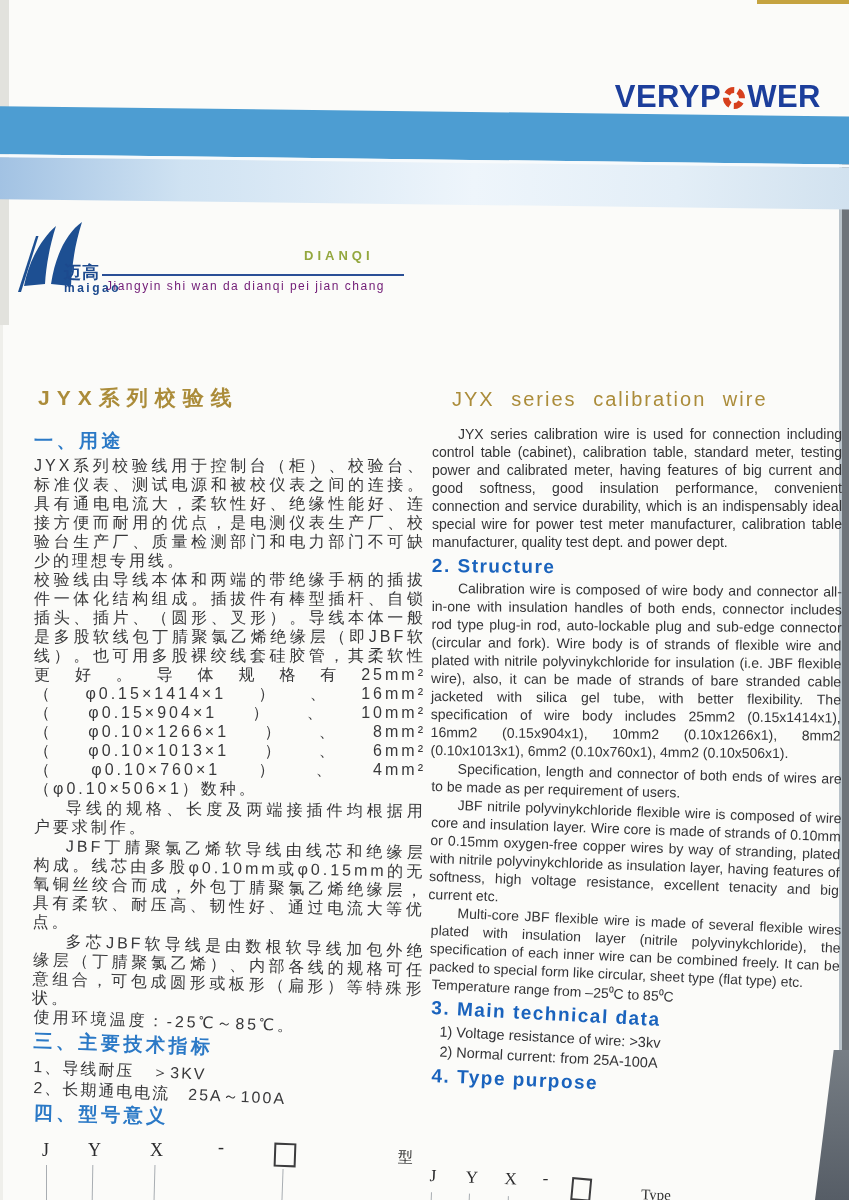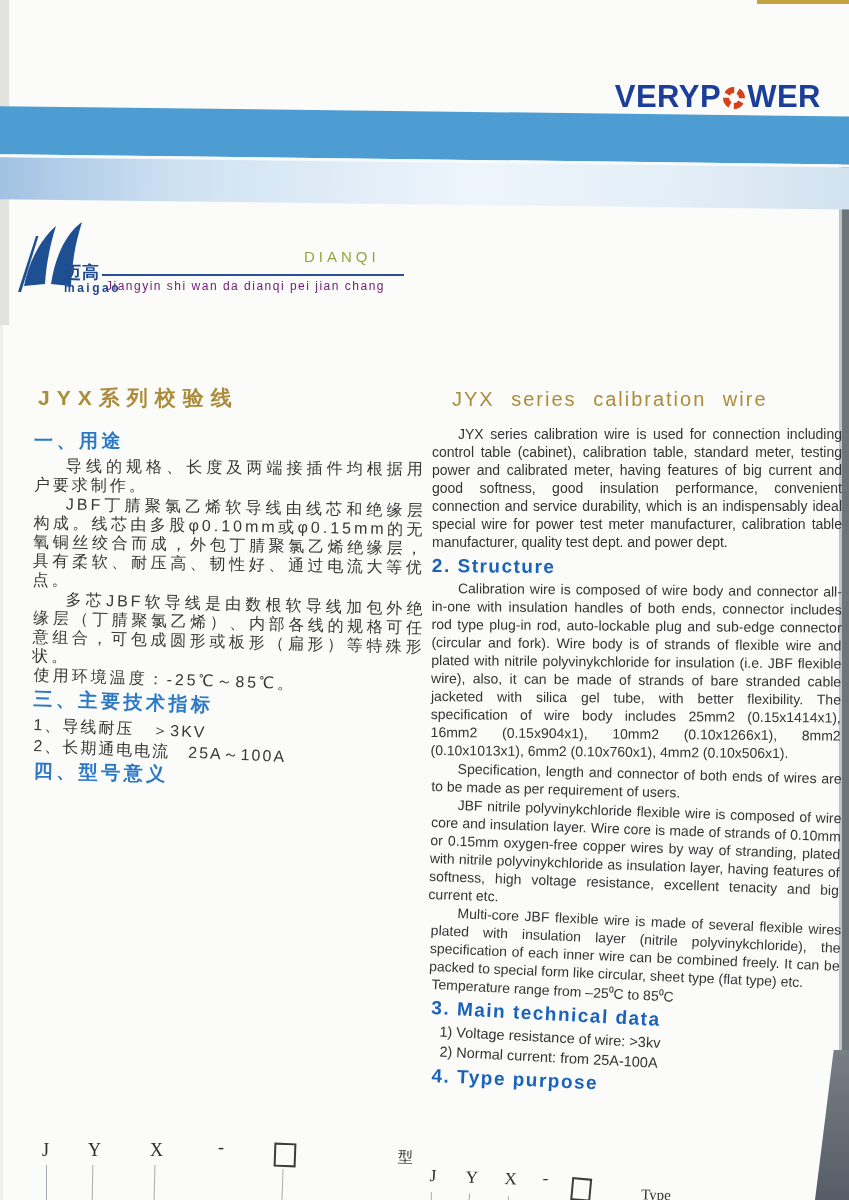--- a/index.html
+++ b/index.html
@@ -26,22 +26,22 @@
   .band-gap{height:3px;background:#f7fafc;}
   .band-light{height:42px;background:linear-gradient(90deg,#9fc0e2 0%,#cfe2f2 22%,#eef5fb 55%,#e3eef7 78%,#cfe0ee 100%);}
   
   .logo{position:absolute;left:16px;top:222px;width:400px;height:84px;}
   .logo-m{position:absolute;left:0;top:0;}
   .maigao{position:absolute;left:48px;top:42px;color:#1d4a8e;line-height:1;}
   .maigao .cn{font-weight:bold;font-size:17px;letter-spacing:1px;}
   .maigao .en{font-weight:bold;font-size:12px;letter-spacing:2.5px;margin-top:1px;}
   .wanda{position:absolute;left:102px;top:2px;font-family:"DejaVu Serif",serif;font-style:italic;
     font-weight:bold;font-size:32px;color:#49639f;letter-spacing:11px;white-space:nowrap;}
-  .dianqi{position:absolute;left:288px;top:26px;color:#93a73e;font-weight:normal;
-    font-size:15px;letter-spacing:4px;}
+  .dianqi{position:absolute;left:288px;top:26px;color:#93a73e;font-weight:bold;
+    font-size:13px;letter-spacing:4px;}
   .logo-rule{position:absolute;left:86px;top:52px;width:302px;height:2px;background:#2a4f96;}
   .tagline{position:absolute;left:90px;top:57px;font-size:12px;color:#701a75;
     letter-spacing:1.5px;white-space:nowrap;}
   
   .col-left{position:absolute;left:34px;top:384px;width:392px;}
   .col-right{position:absolute;left:432px;top:388px;width:410px;}
   .cn-title{font-size:21px;font-weight:bold;color:#ab8c3a;letter-spacing:7px;margin:0 0 16px 4px;white-space:nowrap;}
   .cn-h{font-size:19px;font-weight:bold;color:#2b79c6;letter-spacing:3.5px;margin:2px 0 2px 0;}
   .cn-body{font-size:16px;line-height:19px;color:#38383a;text-align:justify;letter-spacing:3px;margin:0;}
   .cn-item{font-size:16px;line-height:21px;color:#38383a;letter-spacing:2px;}
@@ -110,20 +110,22 @@
       <div class="en">maigao</div>
     </div>
     <div class="dianqi">DIANQI</div>
     <div class="logo-rule"></div>
     <div class="tagline">Jiangyin shi wan da dianqi pei jian chang</div>
   </div>
 
   <div class="col-left">
     <div class="cn-title">JYX系列校验线</div>
     <div class="cn-h">一、用途</div>
+    <p class="cn-body">JYX系列校验线用于控制台（柜）、校验台、标准仪表、测试电源和被校仪表之间的连接。具有通电电流大，柔软性好、绝缘性能好、连接方便而耐用的优点，是电测仪表生产厂、校验台生产厂、质量检测部门和电力部门不可缺少的理想专用线。</p>
+    <p class="cn-body">校验线由导线本体和两端的带绝缘手柄的插拔件一体化结构组成。插拔件有棒型插杆、自锁插头、插片、（圆形、叉形）。导线本体一般是多股软线包丁腈聚氯乙烯绝缘层（即JBF软线）。也可用多股裸绞线套硅胶管，其柔软性更好。导体规格有25mm²（φ0.15×1414×1）、16mm²（φ0.15×904×1）、10mm²（φ0.10×1266×1）、8mm²（φ0.10×1013×1）、6mm²（φ0.10×760×1）、4mm²（φ0.10×506×1）数种。</p>
     <p class="cn-body ind t05">导线的规格、长度及两端接插件均根据用户要求制作。</p>
     <p class="cn-body ind t10">JBF丁腈聚氯乙烯软导线由线芯和绝缘层构成。线芯由多股φ0.10mm或φ0.15mm的无氧铜丝绞合而成，外包丁腈聚氯乙烯绝缘层，具有柔软、耐压高、韧性好、通过电流大等优点。</p>
     <p class="cn-body ind t15">多芯JBF软导线是由数根软导线加包外绝缘层（丁腈聚氯乙烯）、内部各线的规格可任意组合，可包成圆形或板形（扁形）等特殊形状。</p>
     <p class="cn-body t20">使用环境温度：-25℃～85℃。</p>
     <div class="cn-h t20">三、主要技术指标</div>
     <div class="cn-item t25">1、导线耐压　＞3KV</div>
     <div class="cn-item t25">2、长期通电电流　25A～100A</div>
     <div class="cn-h t15">四、型号意义</div>
   </div>
 

